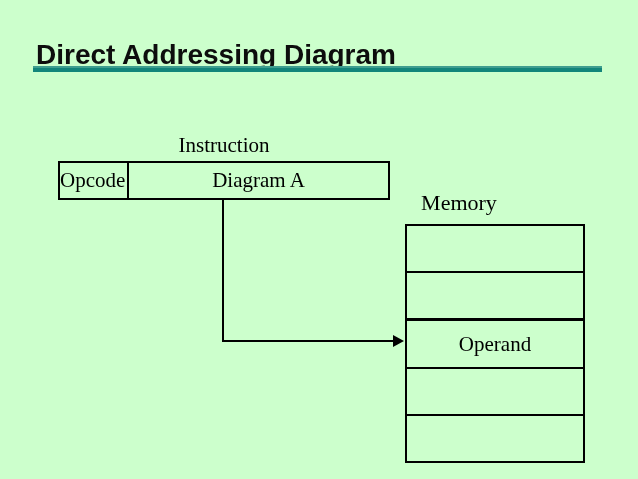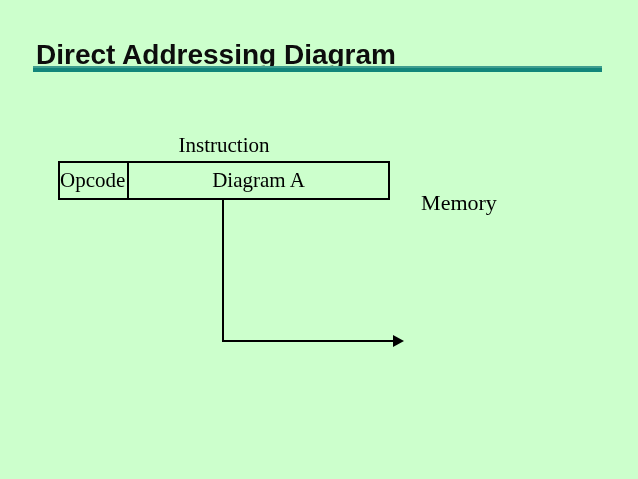--- a/index.html
+++ b/index.html
@@ -147,14 +147,21 @@
       <span>Diagram A</span>
     </div>
   </div>
 
   <div class="connector-vline"></div>
   <div class="connector-hline"></div>
   <div class="arrowhead"></div>
 
   <div class="memory-label">Memory</div>
 
+  <div class="memory-box">
+    <div class="mem-row"></div>
+    <div class="mem-row"></div>
+    <div class="mem-row thick">Operand</div>
+    <div class="mem-row"></div>
+    <div class="mem-row"></div>
+  </div>
 
 </div>
 
 </body></html>

